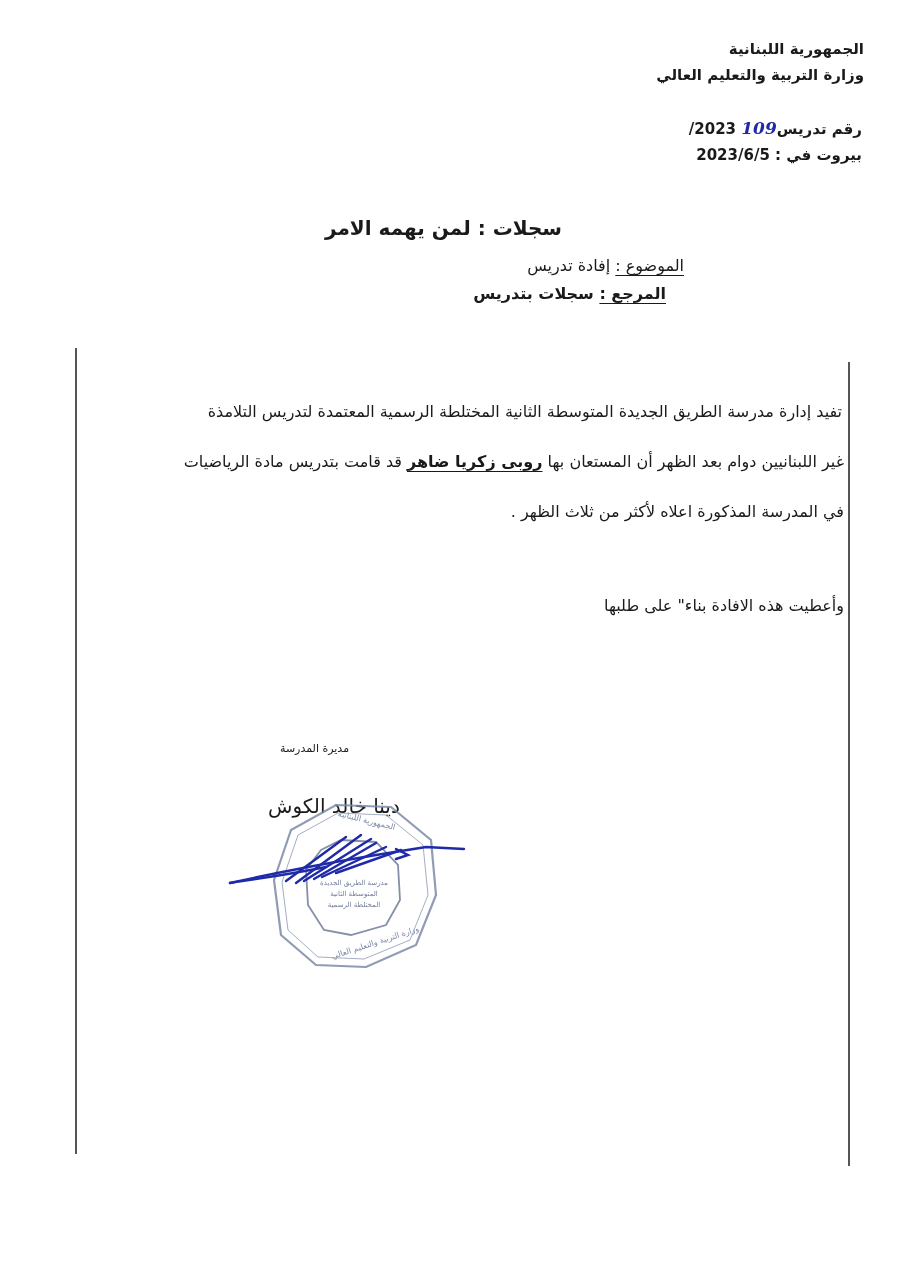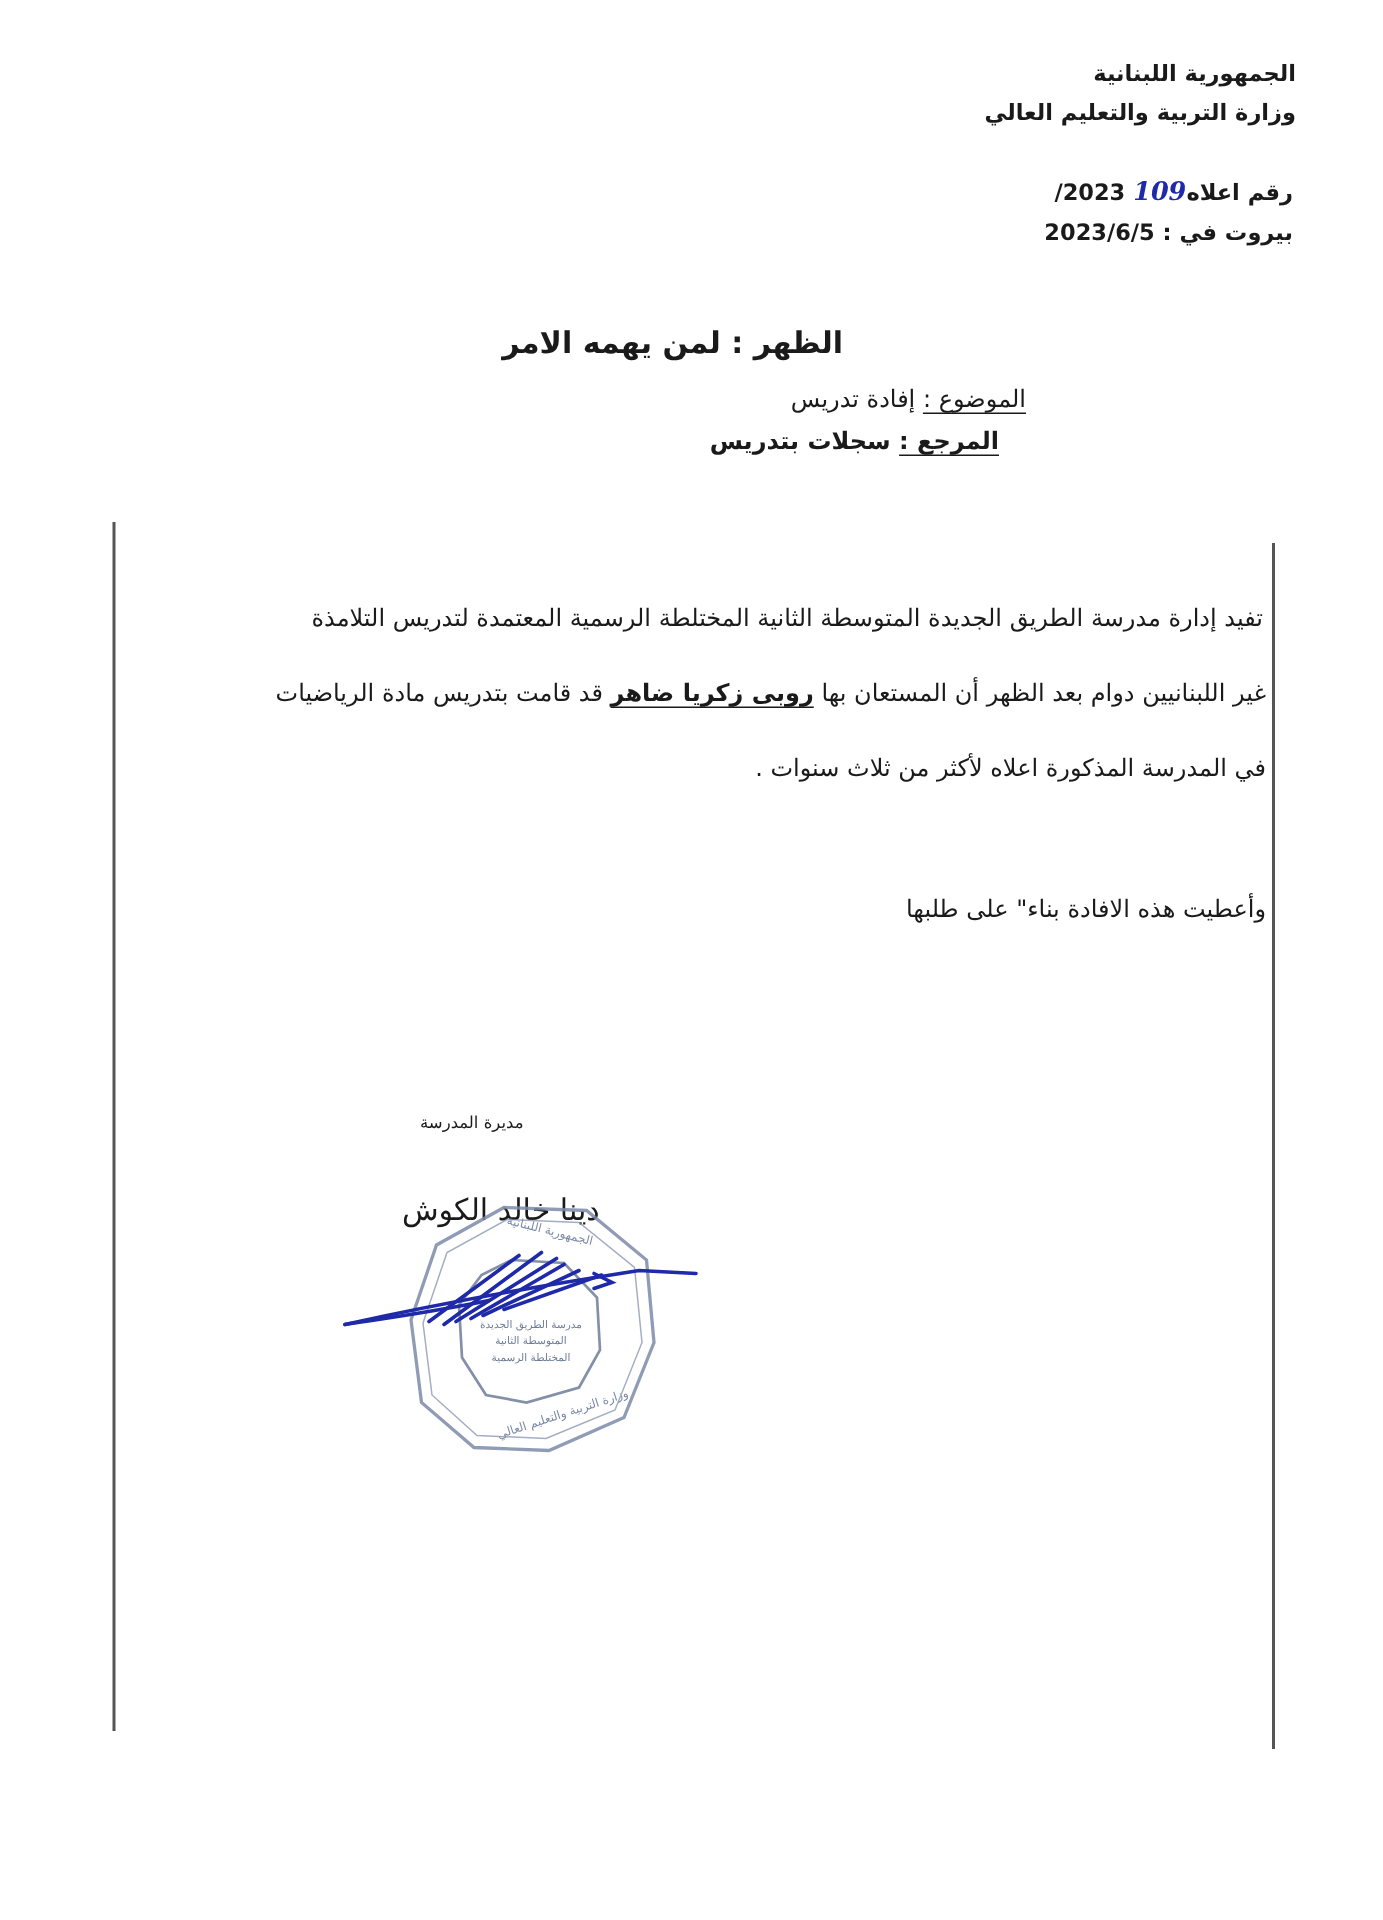--- a/index.html
+++ b/index.html
@@ -86,50 +86,50 @@
       height: 180px;
     }
   </style>
 </head>
 <body>
 
 <div class="abs rtl hdr-line" id="hdr-1">الجمهورية اللبنانية</div>
 <div class="abs rtl hdr-line" id="hdr-2">وزارة التربية والتعليم العالي</div>
 
 <div class="abs rtl ref-line" id="ref-1">
-  <span>رقم اعلاه</span><span class="handwritten">109</span>
+  <span>رقم تدريس</span><span class="handwritten">109</span>
   <span>2023/</span>
 </div>
 <div class="abs rtl ref-line" id="ref-2">
   <span>بيروت في</span>
   <span>:</span>
   <span>2023/6/5</span>
 </div>
 
 <div class="abs rtl" id="addressee">
-  <span>الظهر :</span>
+  <span>سجلات :</span>
   <span>لمن يهمه الامر</span>
 </div>
 <div class="abs rtl" id="subject">
   <span class="ul">الموضوع :</span>
   <span>إفادة تدريس</span>
 </div>
 <div class="abs rtl" id="reference">
   <span class="ul">المرجع :</span>
   <span>سجلات بتدريس</span>
 </div>
 
 <div class="vline" id="line-left"></div>
 <div class="vline" id="line-right"></div>
 
 <div class="abs rtl para" id="p1">تفيد إدارة  مدرسة الطريق الجديدة المتوسطة الثانية المختلطة الرسمية المعتمدة لتدريس التلامذة</div>
 <div class="abs rtl para" id="p2">
   <span>غير اللبنانيين دوام بعد الظهر أن المستعان بها </span><span class="name-ul">روبى زكريا ضاهر</span><span> قد قامت بتدريس مادة الرياضيات</span>
 </div>
-<div class="abs rtl para" id="p3">في المدرسة المذكورة اعلاه لأكثر من ثلاث سنوات .</div>
+<div class="abs rtl para" id="p3">في المدرسة المذكورة اعلاه لأكثر من ثلاث الظهر .</div>
 <div class="abs rtl para" id="p4">وأعطيت هذه الافادة بناء" على طلبها</div>
 
 <div class="abs rtl" id="sign-title">مديرة المدرسة</div>
 <div class="abs rtl" id="sign-name">دينا خالد الكوش</div>
 
 <svg id="stamp" viewBox="0 0 240 180">
 
   <polygon points="110,10 165,12 205,45 210,100 190,150 140,172 90,170 55,140 48,85 65,35" fill="none" stroke="#7d8aa8" stroke-width="2.2" opacity="0.85"></polygon>
   <polygon points="112,18 160,20 197,50 202,100 184,145 138,164 92,162 62,135 56,87 72,40" fill="none" stroke="#7d8aa8" stroke-width="1" opacity="0.7"></polygon>
 

